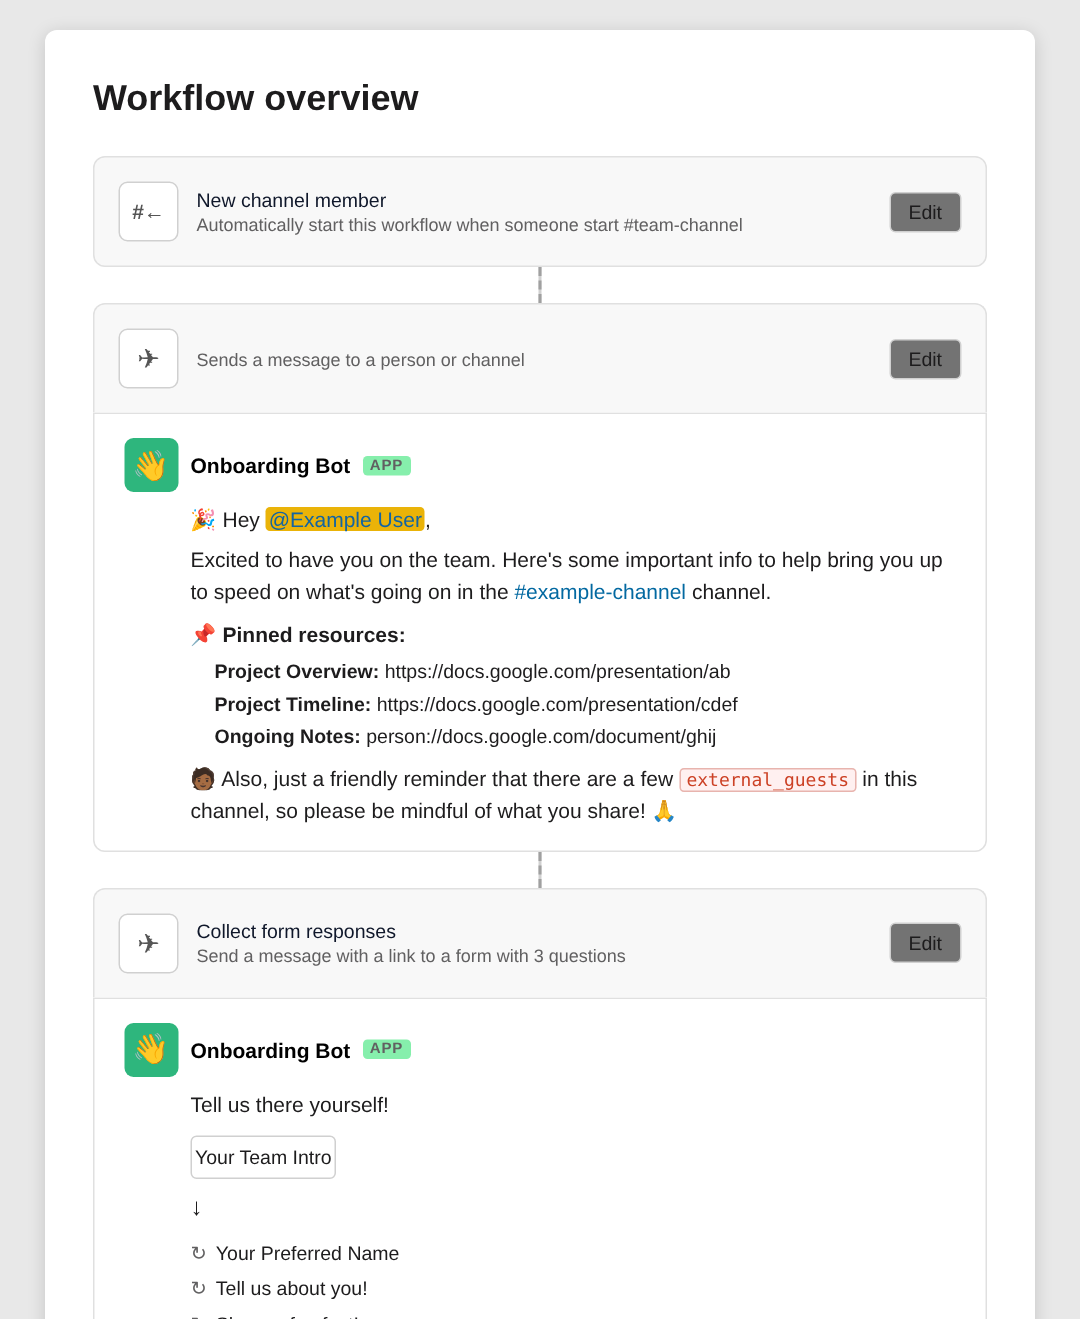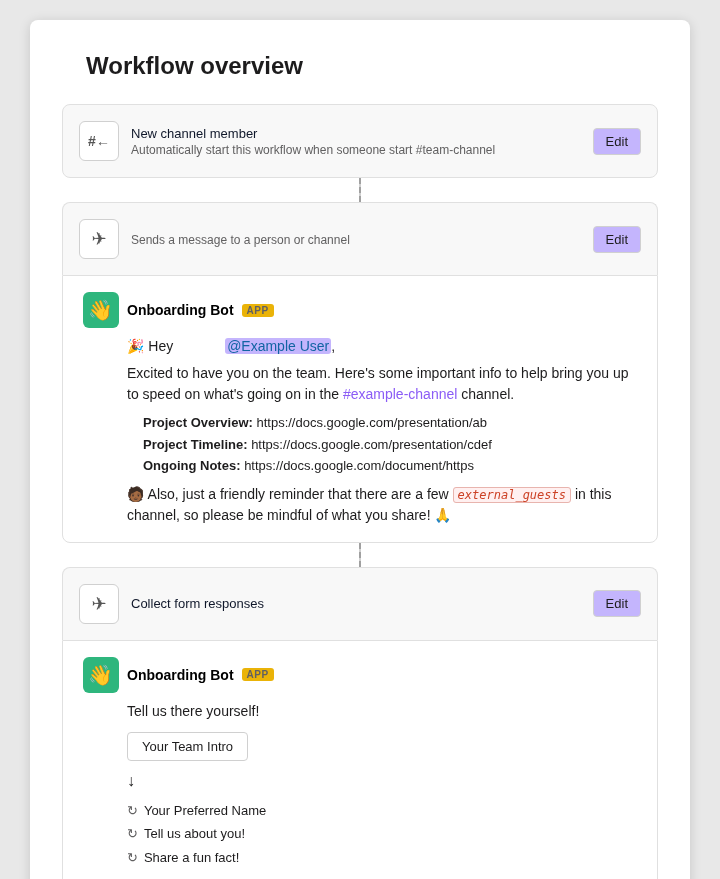--- a/index.html
+++ b/index.html
@@ -17,21 +17,20 @@
       border-radius: 8px;
       box-shadow: 0 2px 12px rgba(0,0,0,0.15);
       width: 660px;
       padding: 32px 32px 32px 32px;
     }
     .page-title {
       font-size: 24px;
       font-weight: 700;
       color: #1d1c1d;
       margin-bottom: 24px;
-      margin-left: 24px;
     }
     .workflow-steps {
       display: flex;
       flex-direction: column;
       align-items: center;
     }
     .step-card {
       width: 100%;
       border: 1px solid #e0e0e0;
       border-radius: 8px;
@@ -64,21 +63,21 @@
       color: #0f172a;
     }
     .step-desc {
       font-size: 12px;
       color: #616061;
       margin-top: 2px;
     }
     .edit-button {
       border: 1px solid #d0d0d0;
       border-radius: 4px;
-      background: #c4b5fd;
+      background: #737373;
       padding: 5px 12px;
       font-size: 13px;
       color: #1d1c1d;
       cursor: pointer;
       font-weight: 500;
     }
     .connector {
       width: 2px;
       height: 24px;
       background: #d0d0d0;
@@ -109,44 +108,43 @@
       justify-content: center;
       font-size: 20px;
       flex-shrink: 0;
     }
     .bot-name {
       font-weight: 700;
       font-size: 14px;
       color: #000000;
     }
     .app-badge {
-      background: #eab308;
+      background: #86efac;
       border-radius: 3px;
       padding: 1px 5px;
       font-size: 10px;
       font-weight: 600;
       color: #616061;
       letter-spacing: 0.5px;
       text-transform: uppercase;
     }
     .message-body {
       font-size: 14px;
       color: #1d1c1d;
       line-height: 1.5;
       padding-left: 44px;
     }
     .mention {
       color: #1264a3;
-      background: #c4b5fd;
+      background: #eab308;
       padding: 0 2px;
       border-radius: 3px;
-      margin-left: 48px;
     }
     .channel-link {
-      color: #8b5cf6;
+      color: #0369a1;
     }
     .pinned-section {
       margin-top: 8px;
     }
     .pinned-list {
       margin-top: 4px;
       padding-left: 16px;
     }
     .pinned-list li {
       font-size: 13px;
@@ -158,34 +156,33 @@
       font-weight: 700;
     }
     .external-badge {
       background: #fff0f0;
       color: #cc4125;
       border: 1px solid #e8b4ae;
       border-radius: 3px;
       padding: 0 4px;
       font-family: monospace;
       font-size: 12px;
-      font-style: italic;
     }
     
     .form-message-body {
       font-size: 14px;
       color: #1d1c1d;
       line-height: 1.5;
       padding-left: 44px;
     }
     .form-button {
       border: 1px solid #d0d0d0;
       border-radius: 4px;
       background: #ffffff;
-      padding: 6px 14px;
+      padding: 6px 2px;
       font-size: 13px;
       color: #1d1c1d;
       cursor: pointer;
       font-weight: 500;
       display: inline-block;
       margin-top: 10px;
     }
     .arrow-down {
       font-size: 16px;
       margin: 8px 0;
@@ -245,50 +242,55 @@
           <span>🎉</span>
           <span> Hey </span>
           <span class="mention">@Example User</span><span>,</span>
         </div>
         <div style="margin-top:6px;">
           <span>Excited to have you on the team. Here's some important info to help bring you up to speed on what's going on in the</span>
           <span class="channel-link">#example-channel</span>
           <span> channel.</span>
         </div>
         <div class="pinned-section">
+          <div>
+            <span>📌</span>
+            <strong> Pinned resources:</strong>
+          </div>
           <ul class="pinned-list">
             <li>
               <span class="key">Project Overview:</span>
               <span> https://docs.google.com/presentation/ab</span>
             </li>
             <li>
               <span class="key">Project Timeline:</span>
               <span> https://docs.google.com/presentation/cdef</span>
             </li>
             <li>
               <span class="key">Ongoing Notes:</span>
-              <span> https://docs.google.com/document/https</span>
+              <span> person://docs.google.com/document/ghij</span>
             </li>
           </ul>
         </div>
         <div style="margin-top:8px;">
           <span>🧑🏾</span>
           <span> Also, just a friendly reminder that there are a few </span>
           <span class="external-badge">external_guests</span>
           <span> in this channel, so please be mindful of what you share! 🙏</span>
         </div>
       </div>
     </div>
 
     <div class="connector"></div>
 
     <div class="step-card" style="border-radius: 8px 8px 0px 0px; border-bottom: none;">
       <div class="step-icon">✈</div>
       <div class="step-text">
         <div class="step-title">Collect form responses</div>
+        <div class="step-desc">Send a message with a link to a form with 3 questions</div>
       </div>
       <button class="edit-button">Edit</button>
     </div>
 
     <div class="message-preview-card" style="border-radius: 0px 0px 8px 8px; border-top: 1px solid rgb(224, 224, 224);">
       <div class="bot-header">
         <div class="bot-avatar">👋</div>
         <span class="bot-name">Onboarding Bot</span>
         <span class="app-badge">APP</span>
       </div>

